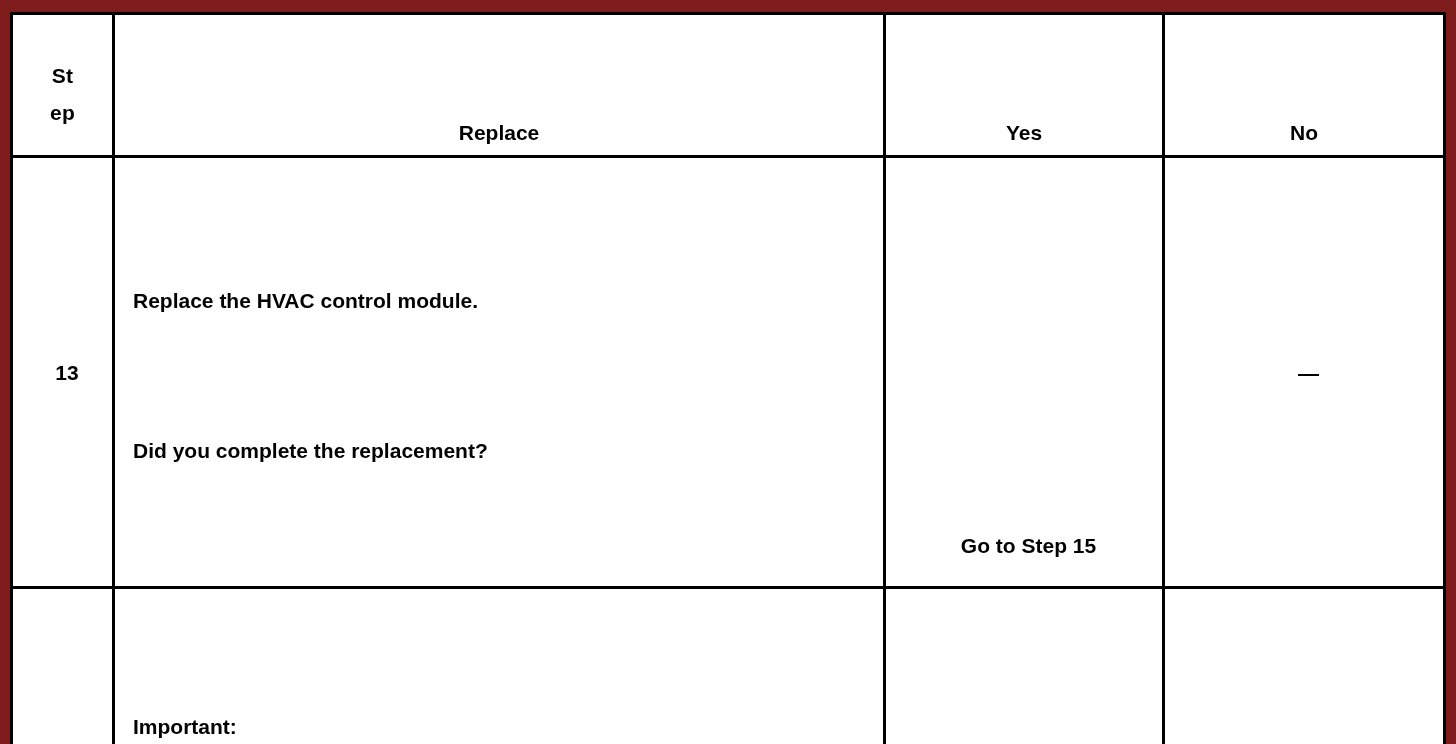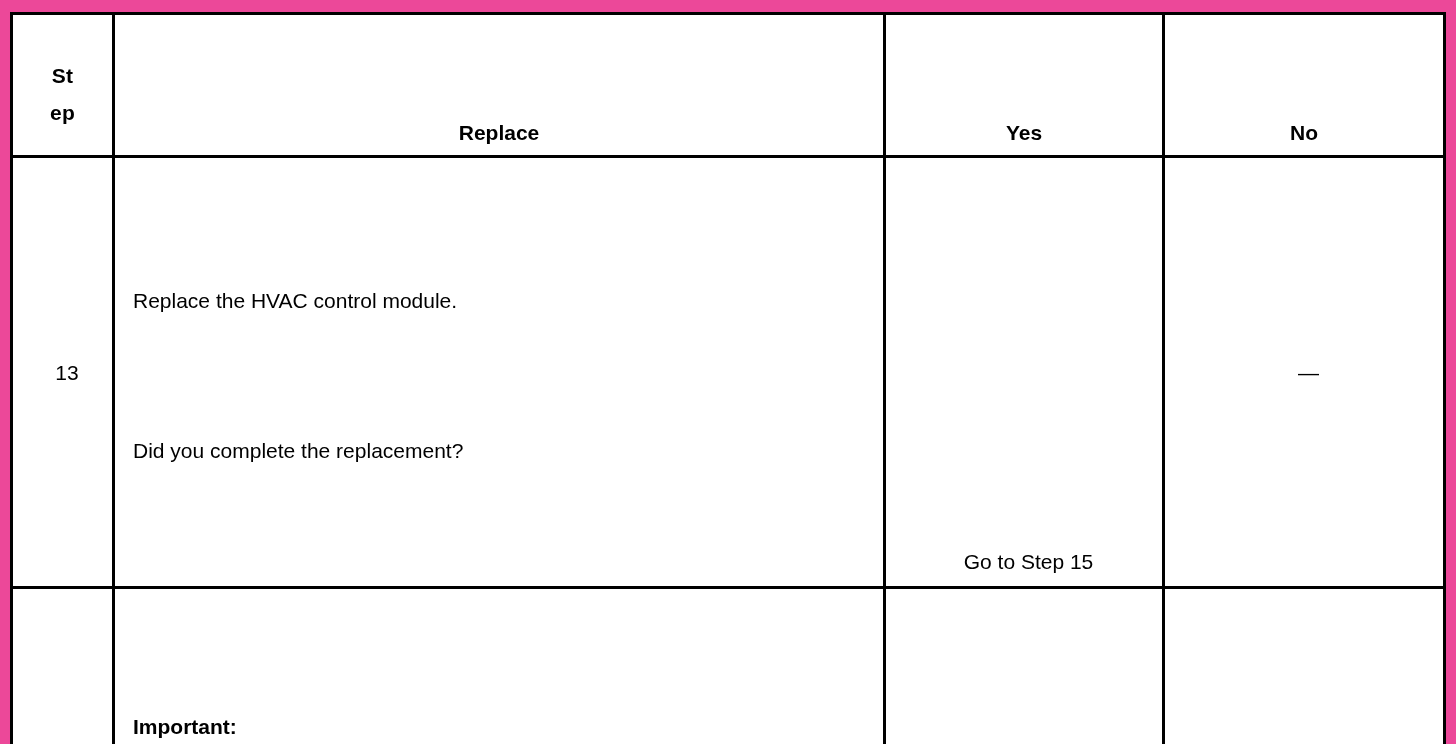--- a/index.html
+++ b/index.html
@@ -12,21 +12,21 @@
     height: 744px;
     font-family: "Liberation Sans", sans-serif;
     color: #000000;
     overflow: hidden;
   }
 
   .page {
     position: relative;
     width: 1456px;
     height: 744px;
-    background: #ec4899;
+    background: #7f1d1d;
   }
 
   
   .diag-table {
     position: absolute;
     left: 10px;
     top: 12px;
     width: 1433px;
     border-collapse: collapse;
     table-layout: fixed;
@@ -90,25 +90,25 @@
   .action-body .ln.bold { font-weight: bold; line-height: 39px; }
 
   .branch {
     position: absolute;
     left: 0;
     right: 0;
     text-align: center;
     font-size: 21px;
     line-height: 25px;
   }
-  .branch.bottom { bottom: 12px; }
+  .branch.bottom { bottom: 28px; }
   .branch.dash    { top: 50%; transform: translateY(-50%); font-size: 21px; }
 
   
-  .row-13 td { height: 147px; }
+  .row-13 td { height: 147px; font-weight: bold; }
   .row-14 td { height: 288px; }
 </style>
 </head>
 <body>
 
 <div class="page">
 
   <table class="diag-table">
     <colgroup>
       <col class="col-step">

